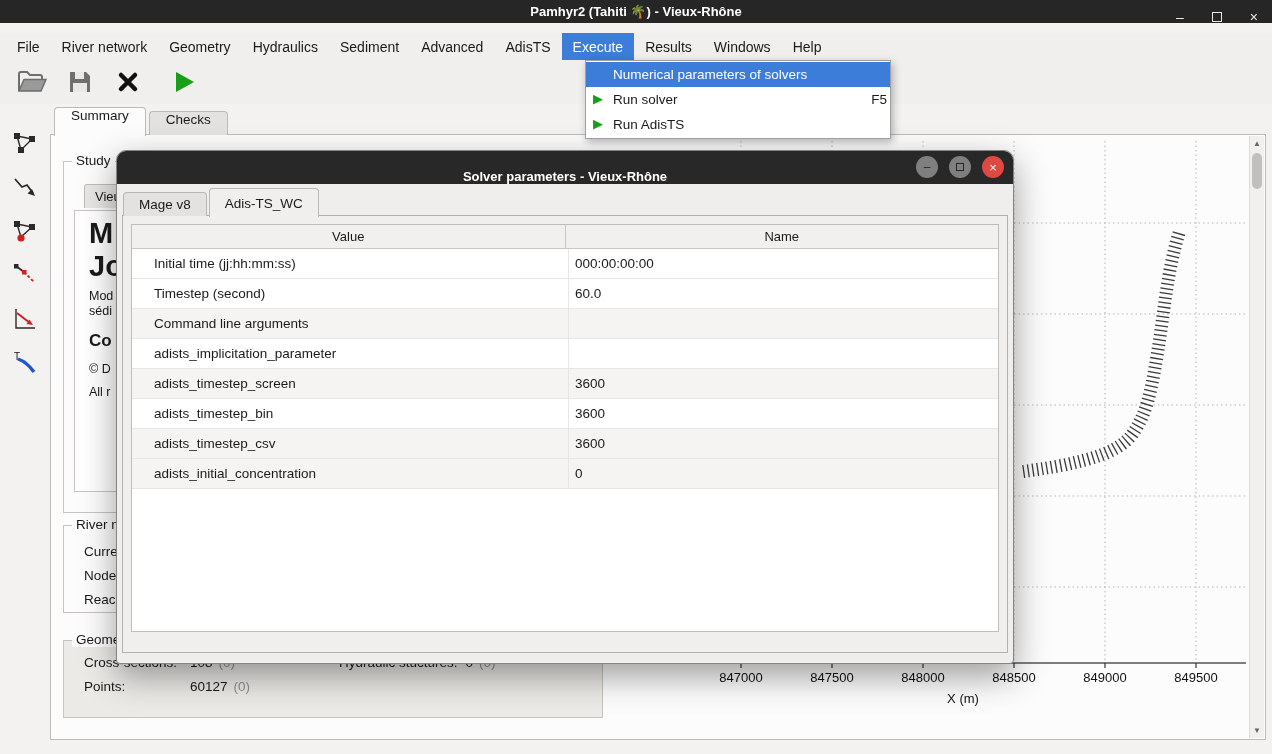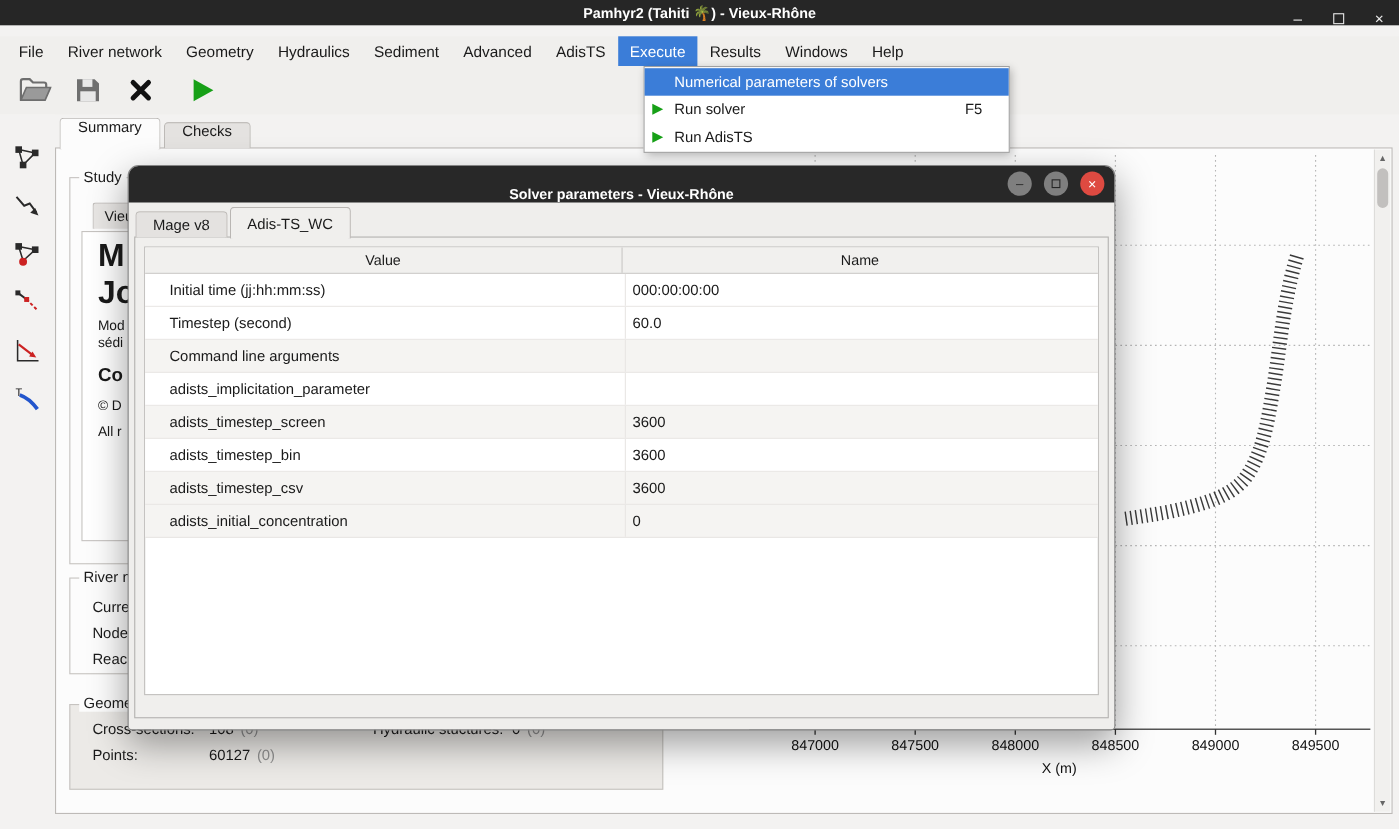--- a/index.html
+++ b/index.html
@@ -18,26 +18,26 @@
   
   .menubar { position:absolute; top:33px; left:0; right:0; height:27px; background:#f0efed;
     display:flex; align-items:stretch; padding-left:6px; font-size:14px; }
   .menu-item { display:flex; align-items:center; padding:0 11px; white-space:nowrap; }
   .menu-item.active { background:#3b7dd8; color:#fff; }
   
   .toolbar { position:absolute; top:60px; left:0; right:0; height:44px; background:#f0efed;
     display:flex; align-items:center; gap:12px; padding-left:14px; }
   .tool-btn { width:36px; height:36px; display:flex; align-items:center; justify-content:center; }
   
-  .dropdown { position:absolute; left:585px; top:60px; width:333px; background:#fff;
+  .dropdown { position:absolute; left:585px; top:60px; width:306px; background:#fff;
     border:1px solid #a0a0a0; box-shadow:2px 3px 8px rgba(0,0,0,.28); z-index:40; padding:1px 0; }
   .dd-item { height:25px; display:flex; align-items:center; padding-left:27px; position:relative; font-size:13.5px; }
   .dd-item.hl { background:#3b7dd8; color:#fff; }
   .dd-play { position:absolute; left:7px; top:4px; color:#17a017; font-size:13px; }
-  .dd-shortcut { margin-left:auto; padding-right:24px; }
+  .dd-shortcut { margin-left:auto; padding-right:3px; }
   
   .toolstrip { position:absolute; top:104px; left:0; width:50px; bottom:14px; background:#f3f2f1;
     display:flex; flex-direction:column; align-items:center; padding-top:24px; gap:14px; }
   .strip-btn { width:30px; height:30px; display:flex; align-items:center; justify-content:center; }
   
   .tabbar { position:absolute; top:107px; left:54px; height:28px; display:flex; align-items:flex-end; gap:3px; z-index:3; }
   .tab { height:24px; padding:0 16px; display:flex; align-items:flex-start; background:#e4e2e0;
     border:1px solid #bdbab7; border-bottom:none; border-radius:4px 4px 0 0; font-size:13.5px; }
   .tab.active { height:29px; margin-bottom:-1px; background:#fcfcfc; }
   .main-panel { position:absolute; top:134px; left:50px; right:6px; bottom:14px;

